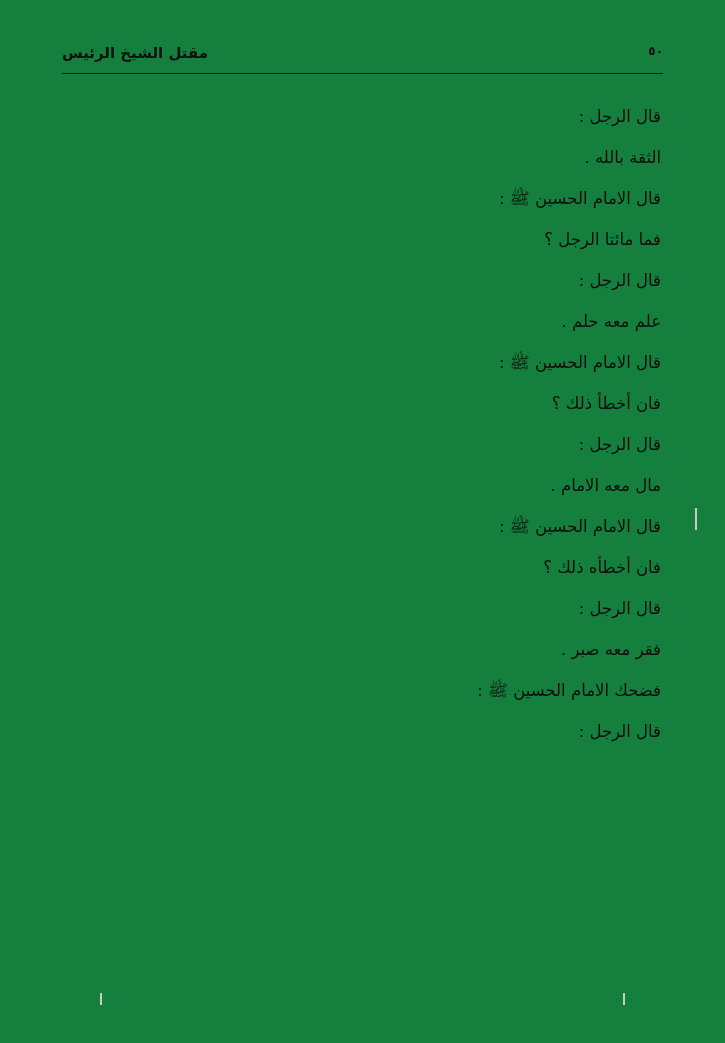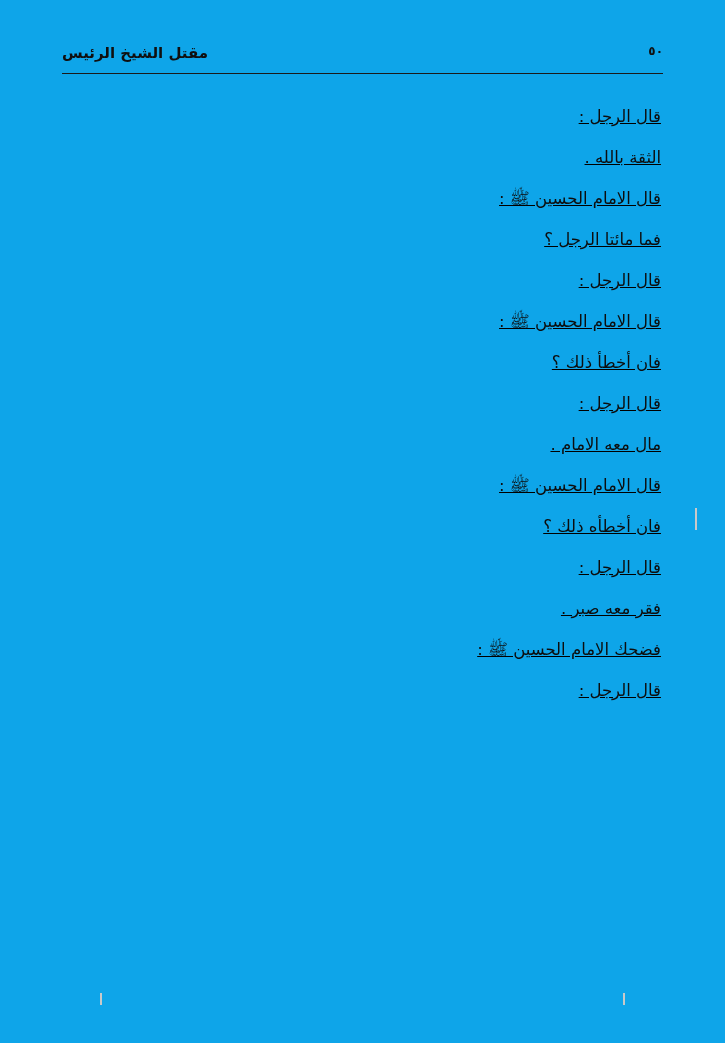--- a/index.html
+++ b/index.html
@@ -8,21 +8,21 @@
     background: #ffffff;
   }
   body {
     font-family: "DejaVu Sans", sans-serif;
   }
   .page {
     position: relative;
     width: 725px;
     height: 1043px;
     margin: 0 auto;
-    background: #0ea5e9;
+    background: #15803d;
     overflow: hidden;
     box-sizing: border-box;
   }
 
   
   .header {
     position: absolute;
     top: 44px;
     left: 62px;
     right: 62px;
@@ -57,21 +57,20 @@
   }
 
   
   .body-block {
     position: absolute;
     top: 96px;
     left: 54px;
     right: 64px;
     direction: rtl;
     text-align: right;
-    text-decoration: underline;
   }
   .line {
     font-family: "DejaVu Sans", sans-serif;
     font-size: 16.5px;
     color: #0d0d0d;
     line-height: 41px;
     white-space: nowrap;
     letter-spacing: 0px;
   }
   .line.wide {
@@ -115,20 +114,21 @@
     <div class="page-number">٥٠</div>
   </div>
   <div class="header-rule"></div>
 
   <div class="body-block">
     <div class="line">قال الرجل :</div>
     <div class="line">الثقة بالله .</div>
     <div class="line">قال الامام الحسين ﷺ :</div>
     <div class="line">فما مائتا الرجل ؟</div>
     <div class="line">قال الرجل :</div>
+    <div class="line">علم معه حلم .</div>
     <div class="line">قال الامام الحسين ﷺ :</div>
     <div class="line">فان أخطأ ذلك ؟</div>
     <div class="line">قال الرجل :</div>
     <div class="line">مال معه الامام .</div>
     <div class="line">قال الامام الحسين ﷺ :</div>
     <div class="line">فان أخطأه ذلك ؟</div>
     <div class="line">قال الرجل :</div>
     <div class="line">فقر معه صبر .</div>
     <div class="line">فضحك الامام الحسين ﷺ :</div>
     <div class="line">قال الرجل :</div>

